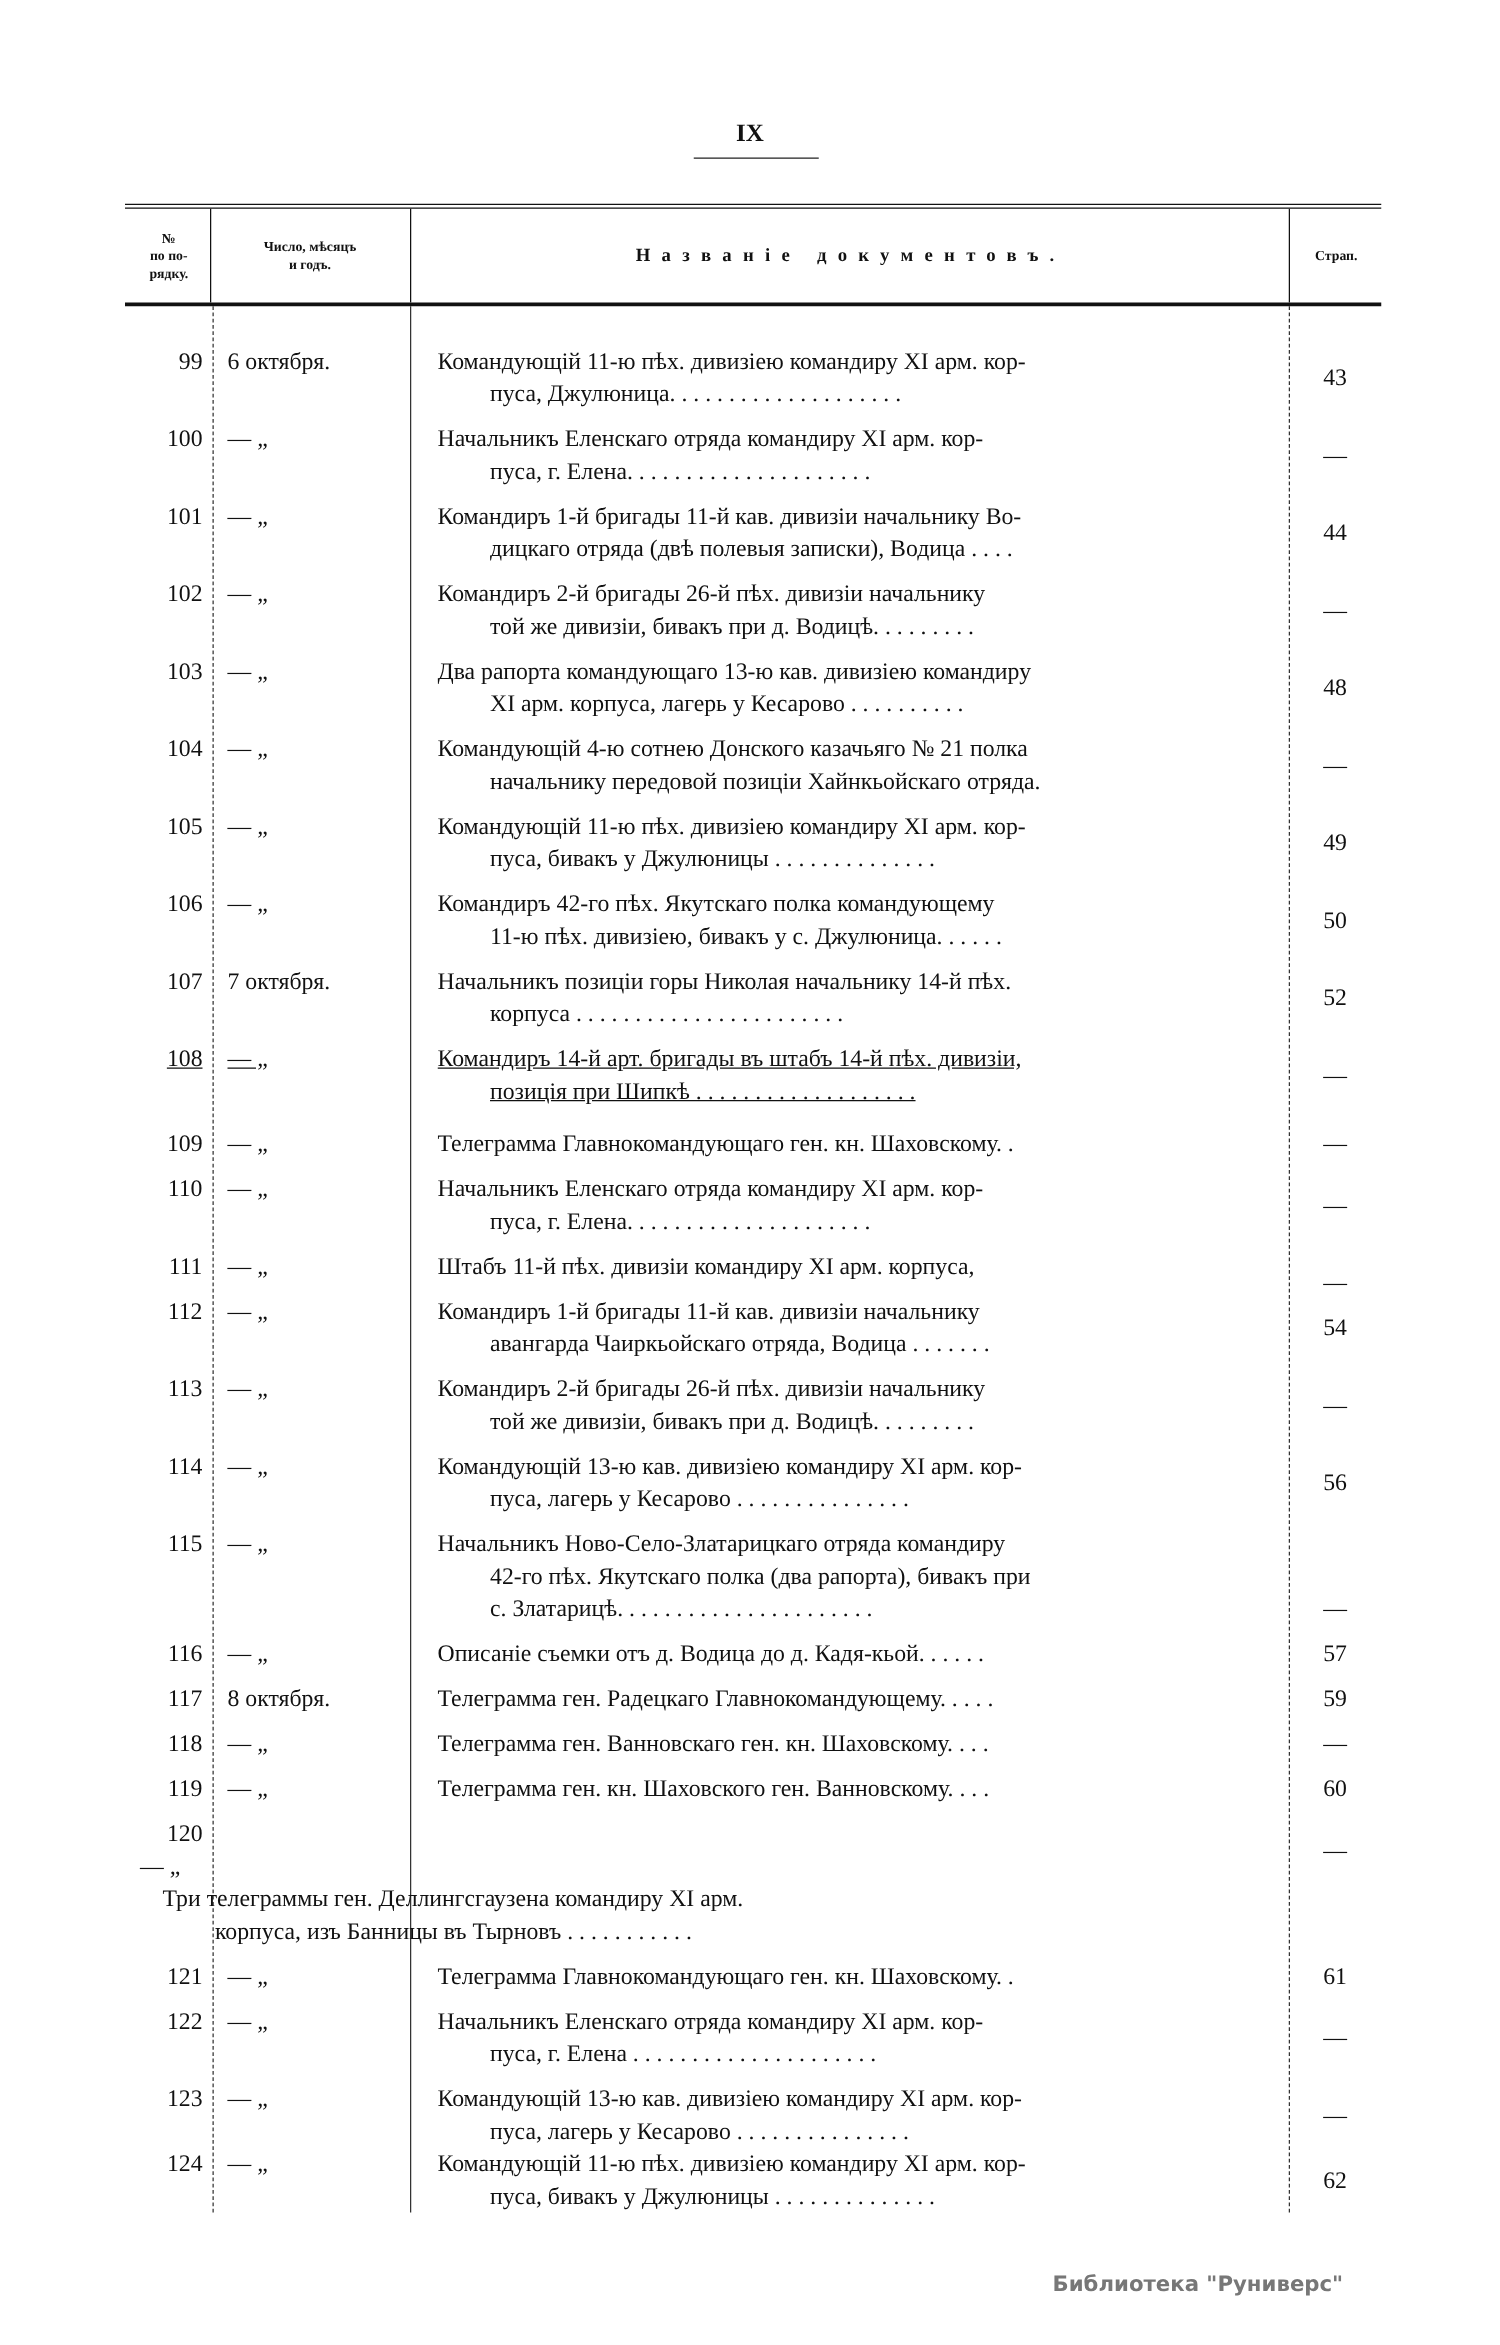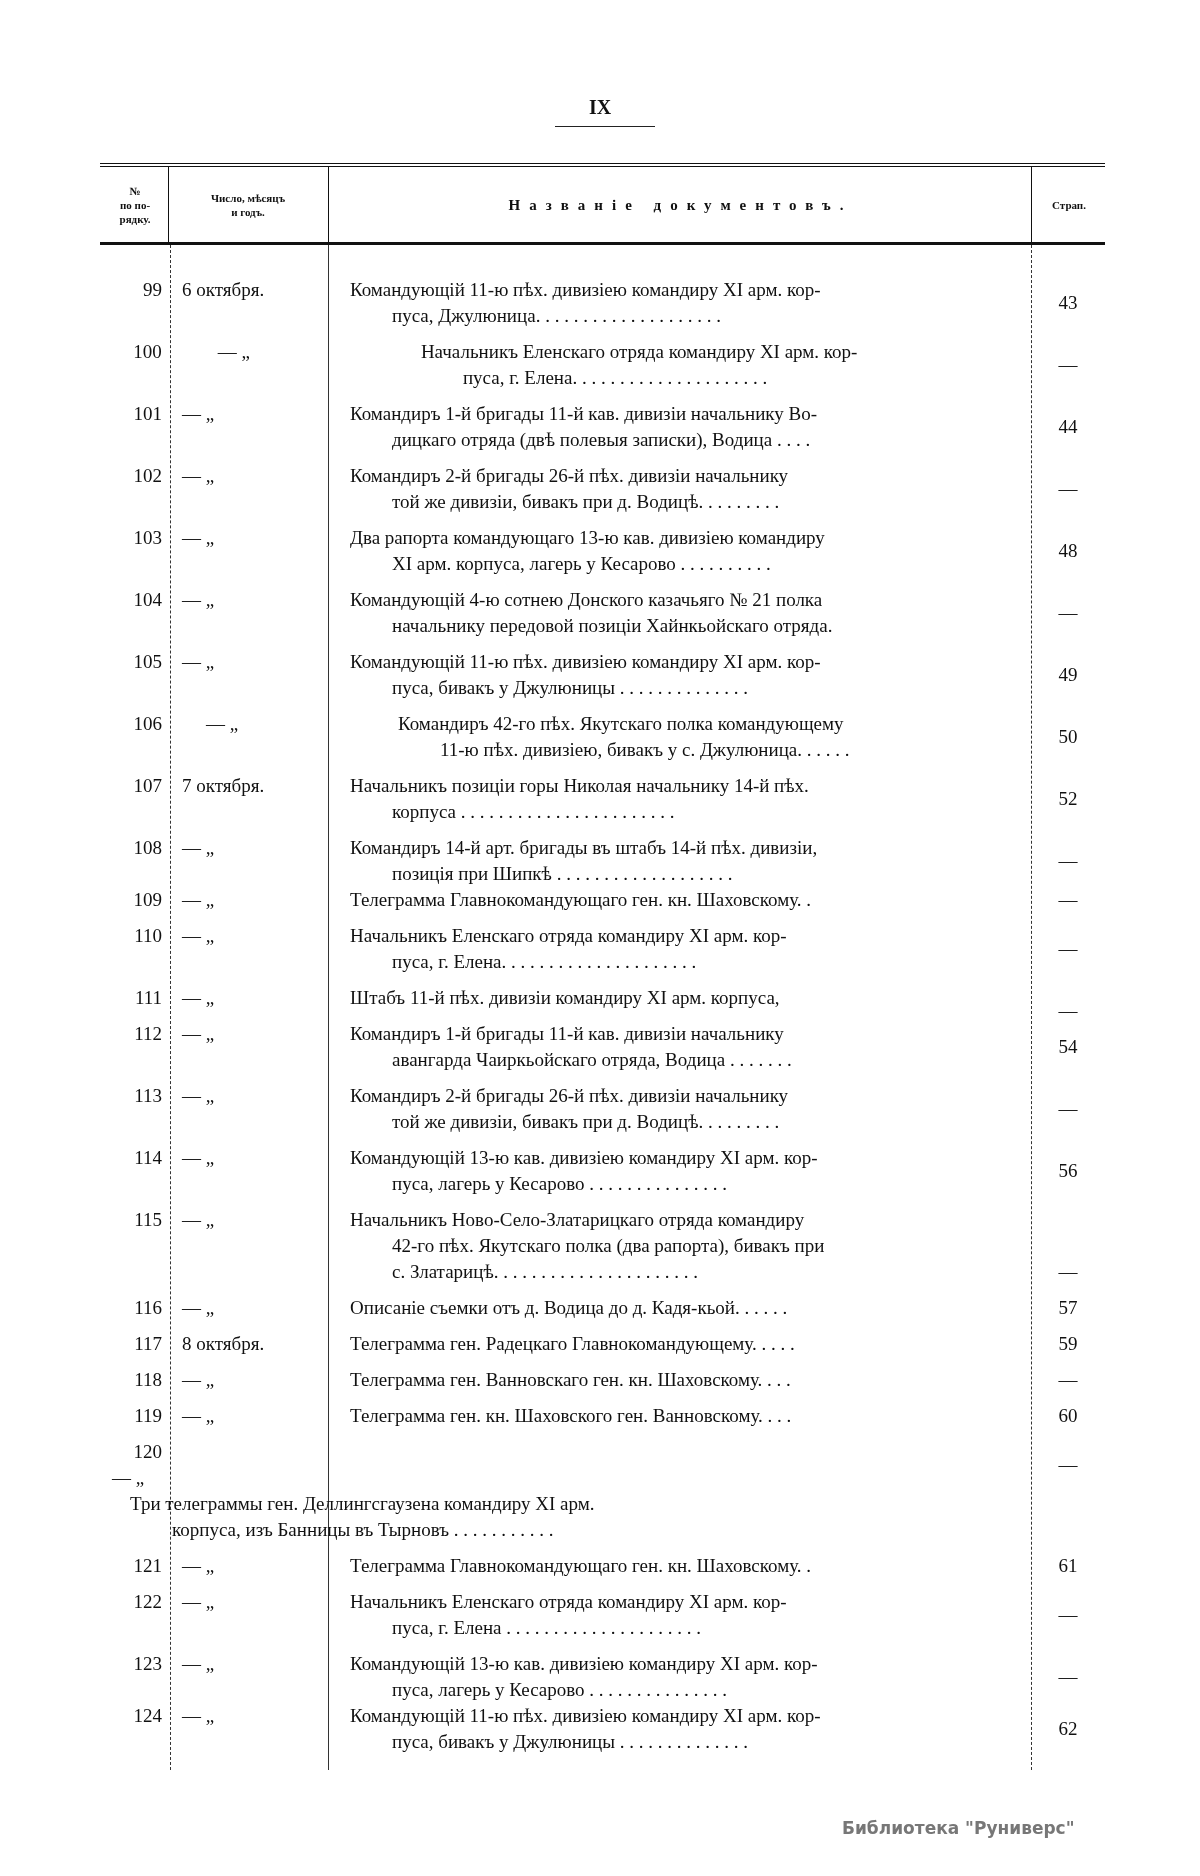--- a/index.html
+++ b/index.html
@@ -67,21 +67,21 @@
     <div class="rows" id="rows">
         <div class="row" style="margin-bottom: 10px;">
           <div class="r-num">99</div>
           <div class="r-date">6 октября.</div>
           <div class="r-title">
             <span class="line">Командующій 11-ю пѣх. дивизіею командиру XI арм. кор-</span>
             <span class="line indent">пуса, Джулюница. . . . . . . . . . . . . . . . . . . .</span>
           </div>
           <div class="r-page mid">43</div>
         </div>
-        <div class="row" style="margin-bottom: 10px; gap: 36px;">
+        <div class="row" style="margin-bottom: 10px;">
           <div class="r-num">100</div>
           <div class="r-date">— „</div>
           <div class="r-title">
             <span class="line">Начальникъ Еленскаго отряда командиру XI арм. кор-</span>
             <span class="line indent">пуса, г. Елена. . . . . . . . . . . . . . . . . . . . .</span>
           </div>
           <div class="r-page mid">—</div>
         </div>
         <div class="row" style="margin-bottom: 10px;">
           <div class="r-num">101</div>
@@ -121,39 +121,39 @@
         </div>
         <div class="row" style="margin-bottom: 10px;">
           <div class="r-num">105</div>
           <div class="r-date">— „</div>
           <div class="r-title">
             <span class="line">Командующій 11-ю пѣх. дивизіею командиру XI арм. кор-</span>
             <span class="line indent">пуса, бивакъ у Джулюницы . . . . . . . . . . . . . .</span>
           </div>
           <div class="r-page mid">49</div>
         </div>
-        <div class="row" style="margin-bottom: 10px; gap: 24px;">
+        <div class="row" style="margin-bottom: 10px;">
           <div class="r-num">106</div>
           <div class="r-date">— „</div>
           <div class="r-title">
             <span class="line">Командиръ 42-го пѣх. Якутскаго полка командующему</span>
             <span class="line indent">11-ю пѣх. дивизіею, бивакъ у с. Джулюница. . . . . .</span>
           </div>
           <div class="r-page mid">50</div>
         </div>
         <div class="row" style="margin-bottom: 10px;">
           <div class="r-num">107</div>
           <div class="r-date">7 октября.</div>
           <div class="r-title">
             <span class="line">Начальникъ позиціи горы Николая начальнику 14-й пѣх.</span>
             <span class="line indent">корпуса . . . . . . . . . . . . . . . . . . . . . . .</span>
           </div>
           <div class="r-page mid">52</div>
         </div>
-        <div class="row" style="margin-bottom: 0;">
+        <div class="row" style="margin-bottom: 16px; text-decoration: underline;">
           <div class="r-num">108</div>
           <div class="r-date">— „</div>
           <div class="r-title">
             <span class="line">Командиръ 14-й арт. бригады въ штабъ 14-й пѣх. дивизіи,</span>
             <span class="line indent">позиція при Шипкѣ . . . . . . . . . . . . . . . . . . .</span>
           </div>
           <div class="r-page mid">—</div>
         </div>
         <div class="row" style="margin-bottom: 10px;">
           <div class="r-num">109</div>

